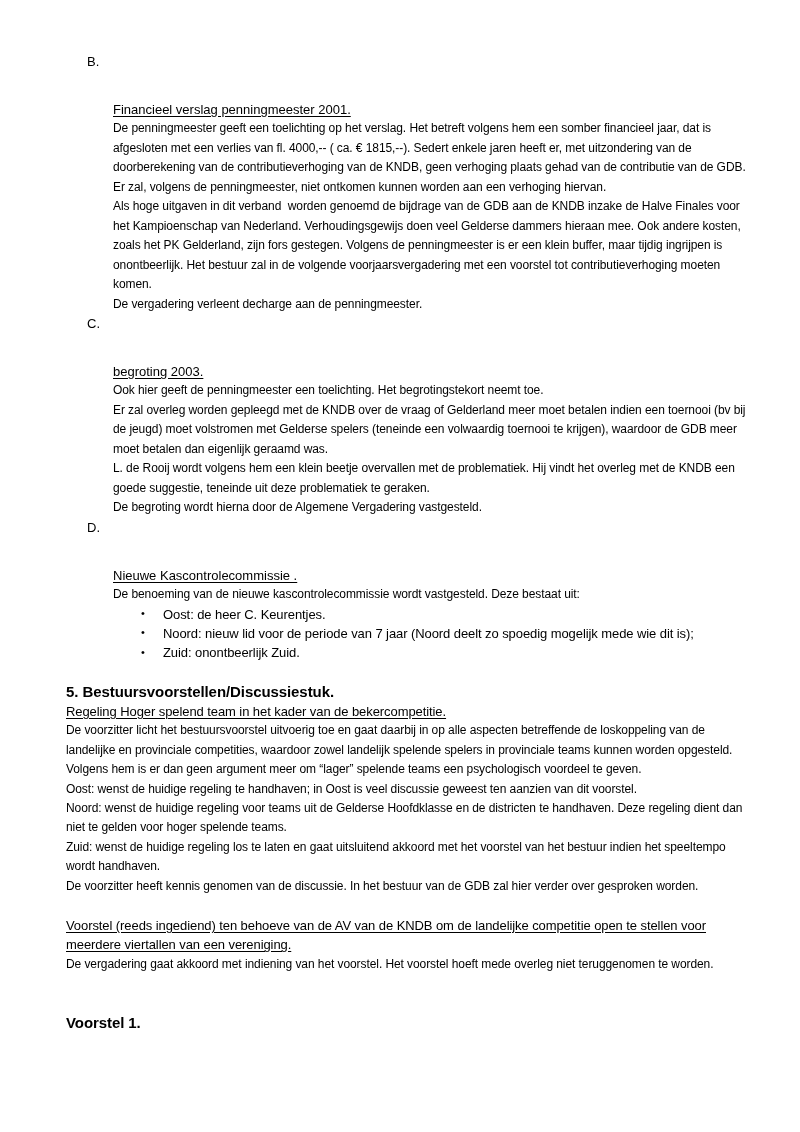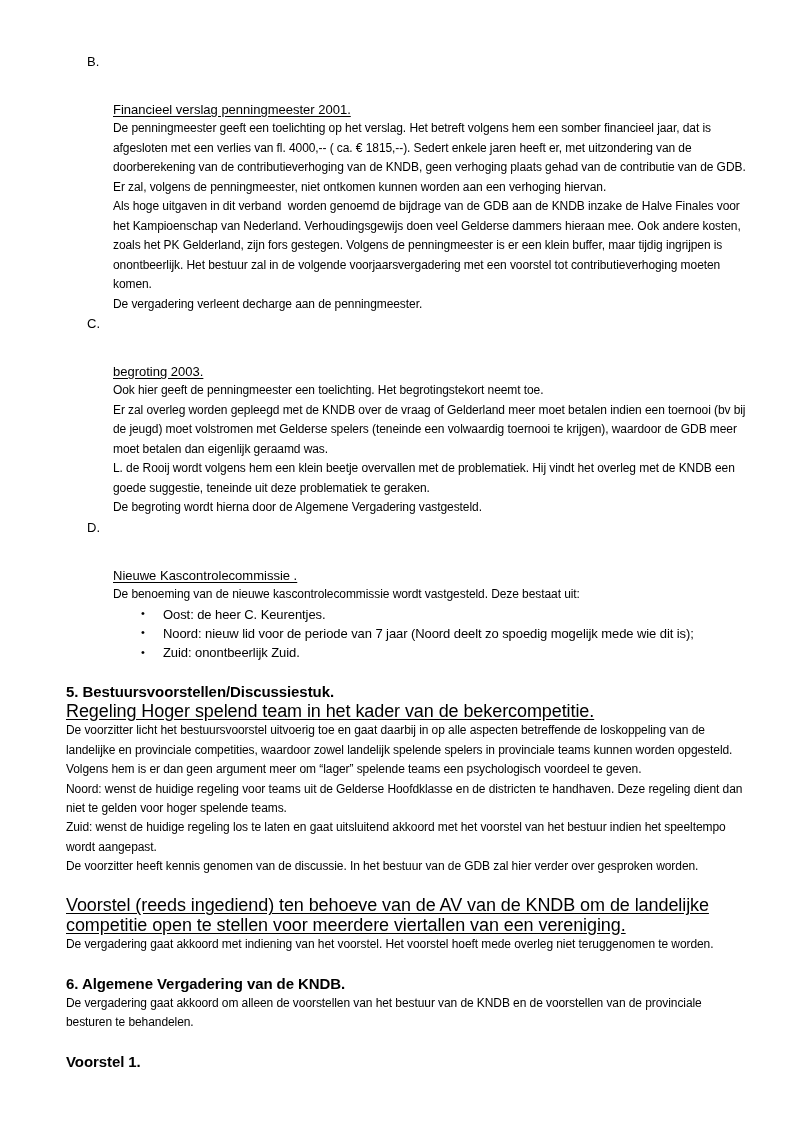--- a/index.html
+++ b/index.html
@@ -77,21 +77,21 @@
   }
   
   .section { margin: 0; }
   .sec-head {
     font-size: 15px;
     line-height: 19.45px;
     font-weight: bold;
     letter-spacing: -0.08px;
   }
   .sec-sub-block {
-    font-size: 18px;
+    font-size: 13.0px;
     line-height: 19.45px;
     letter-spacing: -0.08px;
   }
   .sec-sub-block > span {
     text-decoration: underline;
     text-underline-offset: 2px;
     -webkit-box-decoration-break: clone;
     box-decoration-break: clone;
   }
   .gap-sm { height: 19.45px; }
@@ -145,36 +145,33 @@
         </li>
       </ul>
     </div>
 
     <div class="gap-md"></div>
 
     <div class="section">
       <div class="sec-head">5. Bestuursvoorstellen/Discussiestuk.</div>
       <div class="sec-sub-block"><span>Regeling Hoger spelend team in het kader van de bekercompetitie.</span></div>
       <div class="para">De voorzitter licht het bestuursvoorstel uitvoerig toe en gaat daarbij in op alle aspecten betreffende de loskoppeling van de landelijke en provinciale competities, waardoor zowel landelijk spelende spelers in provinciale teams kunnen worden opgesteld. Volgens hem is er dan geen argument meer om “lager” spelende teams een psychologisch voordeel te geven.</div>
+      <div class="para">Oost: wenst de huidige regeling te handhaven; in Oost is veel discussie geweest ten aanzien van dit voorstel.</div>
       <div class="para">Noord: wenst de huidige regeling voor teams uit de Gelderse Hoofdklasse en de districten te handhaven. Deze regeling dient dan niet te gelden voor hoger spelende teams.</div>
-      <div class="para">Zuid: wenst de huidige regeling los te laten en gaat uitsluitend akkoord met het voorstel van het bestuur indien het speeltempo wordt aangepast.</div>
+      <div class="para">Zuid: wenst de huidige regeling los te laten en gaat uitsluitend akkoord met het voorstel van het bestuur indien het speeltempo wordt handhaven.</div>
       <div class="para">De voorzitter heeft kennis genomen van de discussie. In het bestuur van de GDB zal hier verder over gesproken worden.</div>
 
       <div class="gap-sm"></div>
 
       <div class="sec-sub-block"><span>Voorstel (reeds ingediend) ten behoeve van de AV van de KNDB om de landelijke competitie open te stellen voor meerdere viertallen van een vereniging.</span></div>
       <div class="para">De vergadering gaat akkoord met indiening van het voorstel. Het voorstel hoeft mede overleg niet teruggenomen te worden.</div>
     </div>
 
     <div class="gap-md"></div>
 
-    <div class="section">
-      <div class="sec-head">6. Algemene Vergadering van de KNDB.</div>
-      <div class="para">De vergadering gaat akkoord om alleen de voorstellen van het bestuur van de KNDB en de voorstellen van de provinciale besturen te behandelen.</div>
-    </div>
 
     <div class="gap-md"></div>
 
     <div class="section">
       <div class="sec-head"><span class="underline">Voorstel 1.</span></div>
     </div>
 
   </div>
 </div>
 

